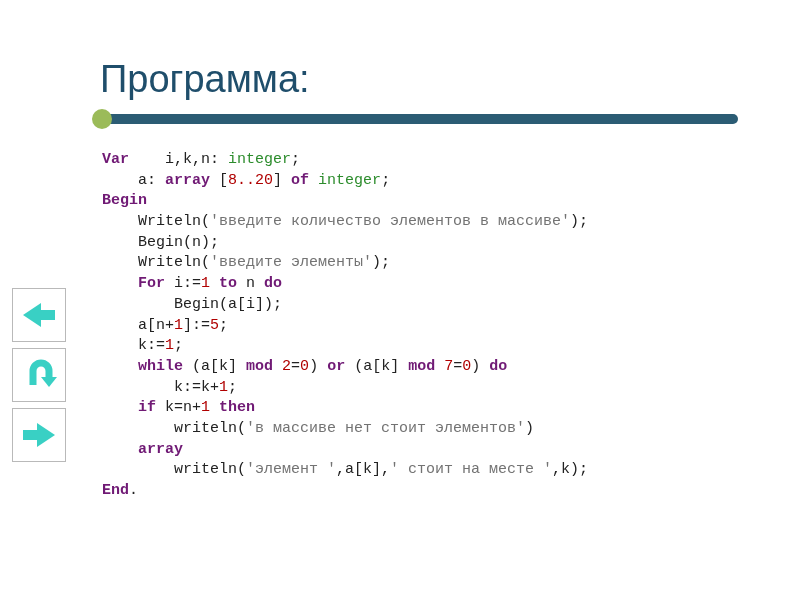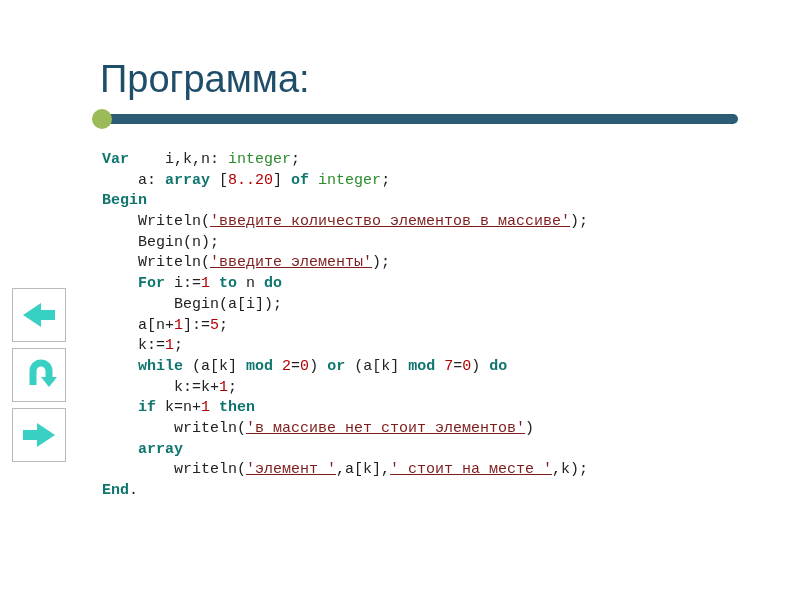--- a/index.html
+++ b/index.html
@@ -53,23 +53,23 @@
   .code {
     position: absolute;
     left: 102px;
     top: 150px;
     font-family: "Courier New", monospace;
     font-size: 15px;
     line-height: 1.38;
     color: #222;
     white-space: pre;
   }
-  .kw { font-weight: bold; color: #0f766e; }
+  .kw { font-weight: bold; color: #701a75; }
   .type { color: #2c8c2c; text-align: right; }
-  .str { color: #7f1d1d; text-decoration: underline; }
+  .str { color: #737373; }
   .num { color: #b00000; }
 
   .navbox {
     position: absolute;
     left: 12px;
     width: 54px;
     height: 54px;
     border: 1px solid #b9b9b9;
     background: #ffffff;
     box-sizing: border-box;

